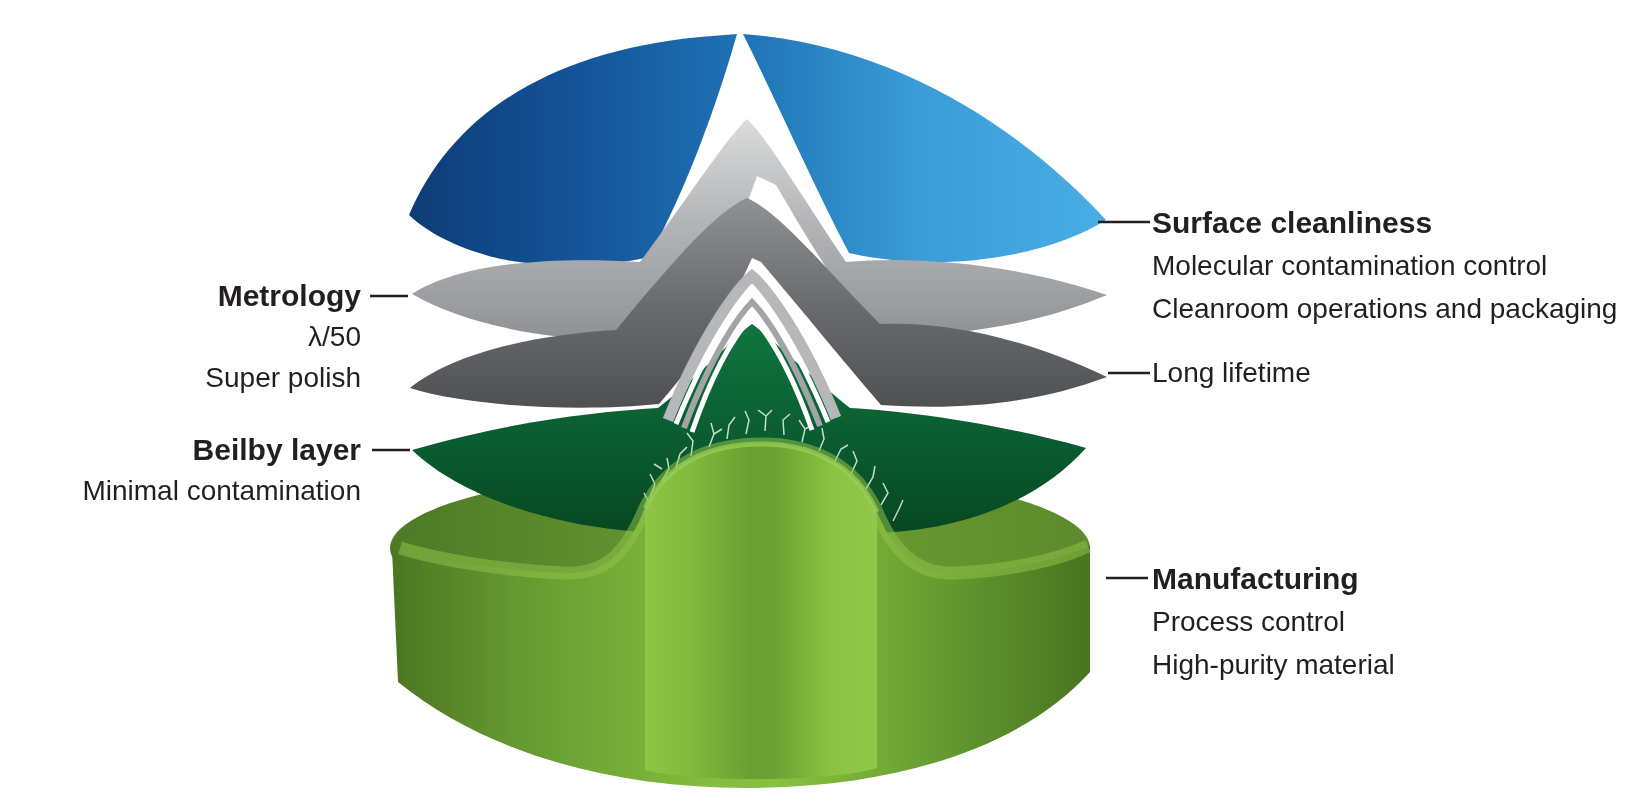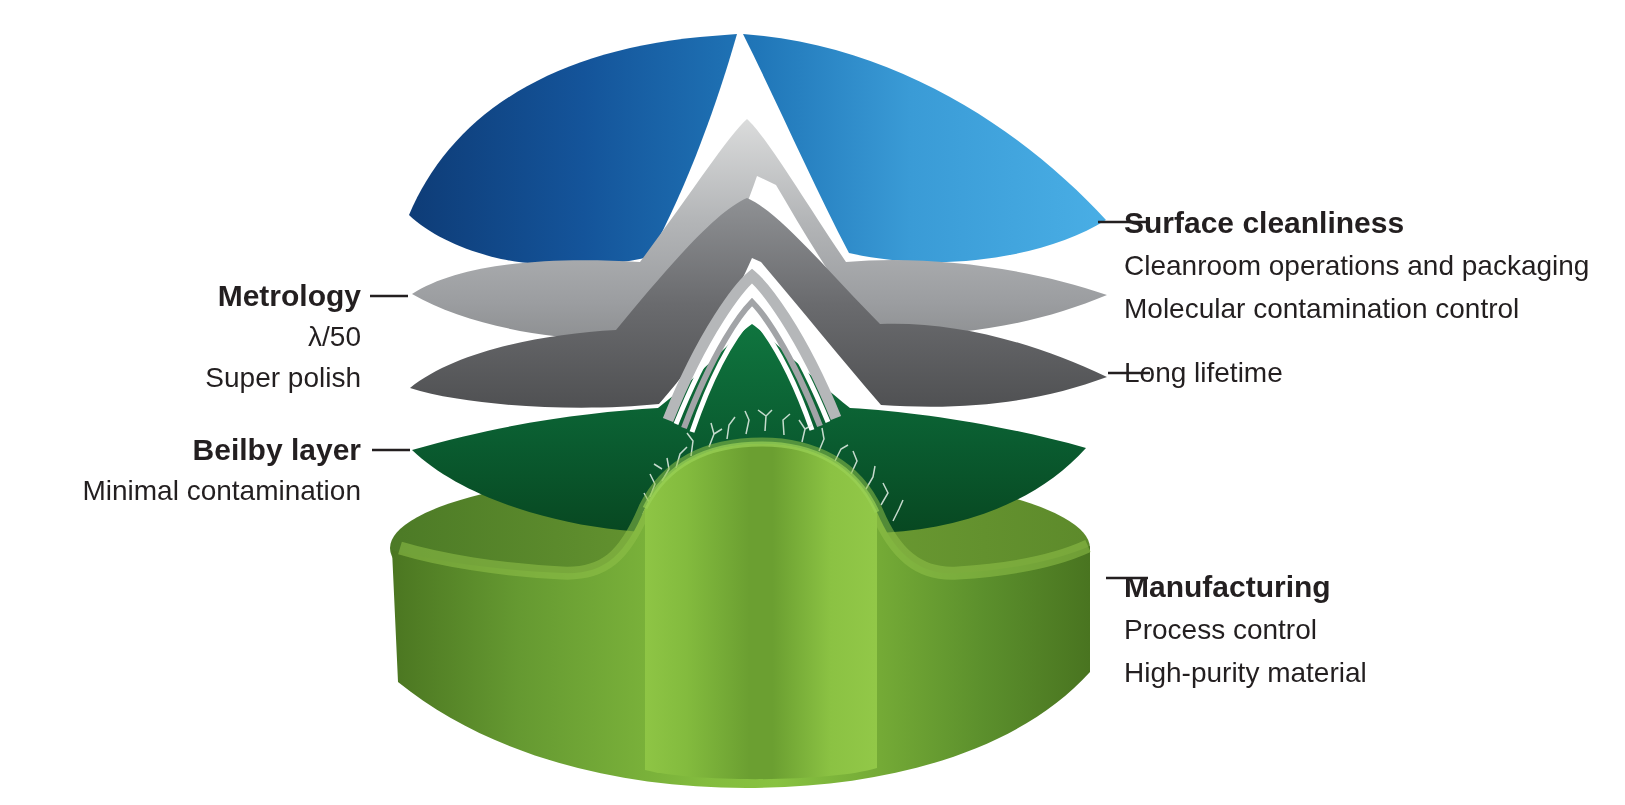--- a/index.html
+++ b/index.html
@@ -5,26 +5,26 @@
   html,body{margin:0;padding:0;background:#ffffff;}
   .stage{
     position:relative;width:1625px;height:805px;background:#ffffff;overflow:hidden;
     font-family:"Liberation Sans",sans-serif;color:#231f20;
   }
   .stage svg{position:absolute;left:0;top:0;display:block;}
   .lbl{position:absolute;white-space:nowrap;}
   .lbl .t{font-weight:700;font-size:30px;}
   .lbl .s{font-size:28px;}
   .lbl.left{right:1264px;text-align:right;line-height:41px;}
-  .lbl.right{left:1124px;text-align:left;line-height:43px;}
+  .lbl.right{left:1152px;text-align:left;line-height:43px;}
   #lbl-metrology{top:275px;margin-left:8px;}
   #lbl-beilby{top:429px;}
   #lbl-surface{top:201px;}
   #lbl-optical{top:351px;}
-  #lbl-manufacturing{top:557px;margin-top:8px;}
+  #lbl-manufacturing{top:557px;}
 </style>
 </head>
 <body>
 
 <div class="stage">
 
   <svg width="1625" height="805" viewBox="0 0 1625 805">
     <defs>
       <linearGradient id="blueGrad" gradientUnits="userSpaceOnUse" x1="409" y1="150" x2="1106" y2="150">
         <stop offset="0" stop-color="#0e3c77"></stop>
@@ -134,22 +134,22 @@
     <div class="s">λ/50</div>
     <div class="s">Super polish</div>
   </div>
   <div id="lbl-beilby" class="lbl left">
     <div class="t">Beilby layer</div>
     <div class="s">Minimal contamination</div>
   </div>
 
   <div id="lbl-surface" class="lbl right">
     <div class="t">Surface cleanliness</div>
+    <div class="s">Molecular contamination control</div>
     <div class="s">Cleanroom operations and packaging</div>
-    <div class="s">Molecular contamination control</div>
   </div>
   <div id="lbl-optical" class="lbl right">
     <div class="s">Long lifetime</div>
   </div>
   <div id="lbl-manufacturing" class="lbl right">
     <div class="t">Manufacturing</div>
     <div class="s">Process control</div>
     <div class="s">High-purity material</div>
   </div>
 

